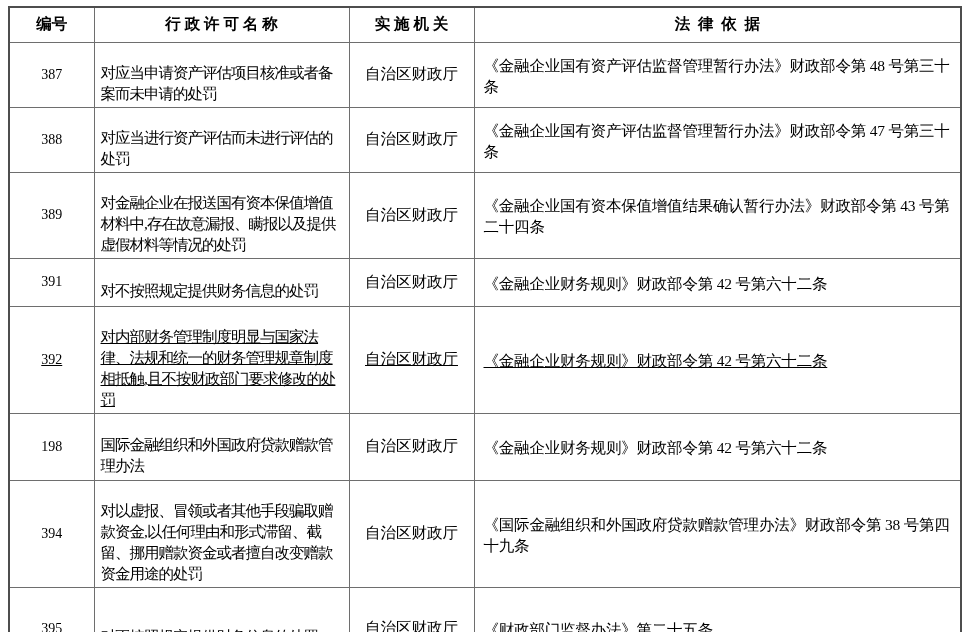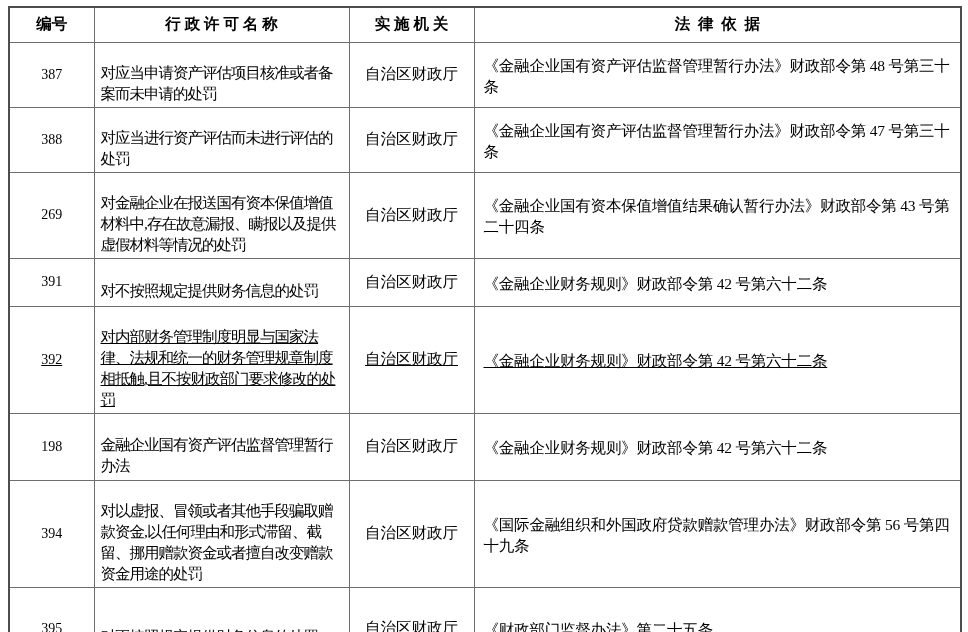--- a/index.html
+++ b/index.html
@@ -107,48 +107,48 @@
           <td class="cell-agency">自治区财政厅</td>
           <td class="cell-basis">《金融企业国有资产评估监督管理暂行办法》财政部令第 48 号第三十条</td>
         </tr>
         <tr>
           <td class="cell-id">388</td>
           <td class="cell-name">对应当进行资产评估而未进行评估的处罚</td>
           <td class="cell-agency">自治区财政厅</td>
           <td class="cell-basis">《金融企业国有资产评估监督管理暂行办法》财政部令第 47 号第三十条</td>
         </tr>
         <tr>
-          <td class="cell-id">269</td>
+          <td class="cell-id">389</td>
           <td class="cell-name">对金融企业在报送国有资本保值增值材料中,存在故意漏报、瞒报以及提供虚假材料等情况的处罚</td>
           <td class="cell-agency">自治区财政厅</td>
           <td class="cell-basis">《金融企业国有资本保值增值结果确认暂行办法》财政部令第 43 号第二十四条</td>
         </tr>
         <tr>
           <td class="cell-id">391</td>
           <td class="cell-name">对不按照规定提供财务信息的处罚</td>
           <td class="cell-agency">自治区财政厅</td>
           <td class="cell-basis">《金融企业财务规则》财政部令第 42 号第六十二条</td>
         </tr>
         <tr>
           <td class="cell-id">392</td>
           <td class="cell-name">对内部财务管理制度明显与国家法律、法规和统一的财务管理规章制度相抵触,且不按财政部门要求修改的处罚</td>
           <td class="cell-agency">自治区财政厅</td>
           <td class="cell-basis">《金融企业财务规则》财政部令第 42 号第六十二条</td>
         </tr>
         <tr>
           <td class="cell-id">198</td>
-          <td class="cell-name">金融企业国有资产评估监督管理暂行办法</td>
+          <td class="cell-name">国际金融组织和外国政府贷款赠款管理办法</td>
           <td class="cell-agency">自治区财政厅</td>
           <td class="cell-basis">《金融企业财务规则》财政部令第 42 号第六十二条</td>
         </tr>
         <tr>
           <td class="cell-id">394</td>
           <td class="cell-name">对以虚报、冒领或者其他手段骗取赠款资金,以任何理由和形式滞留、截留、挪用赠款资金或者擅自改变赠款资金用途的处罚</td>
           <td class="cell-agency">自治区财政厅</td>
-          <td class="cell-basis">《国际金融组织和外国政府贷款赠款管理办法》财政部令第 56 号第四十九条</td>
+          <td class="cell-basis">《国际金融组织和外国政府贷款赠款管理办法》财政部令第 38 号第四十九条</td>
         </tr>
         <tr>
           <td class="cell-id">395</td>
           <td class="cell-name">对不按照规定提供财务信息的处罚</td>
           <td class="cell-agency">自治区财政厅</td>
           <td class="cell-basis">《财政部门监督办法》第二十五条</td>
         </tr>
         <tr>
           <td class="cell-id">397</td>
           <td class="cell-name">对拒绝、阻挠、拖延财政部门依法实施的监督的处罚</td>

